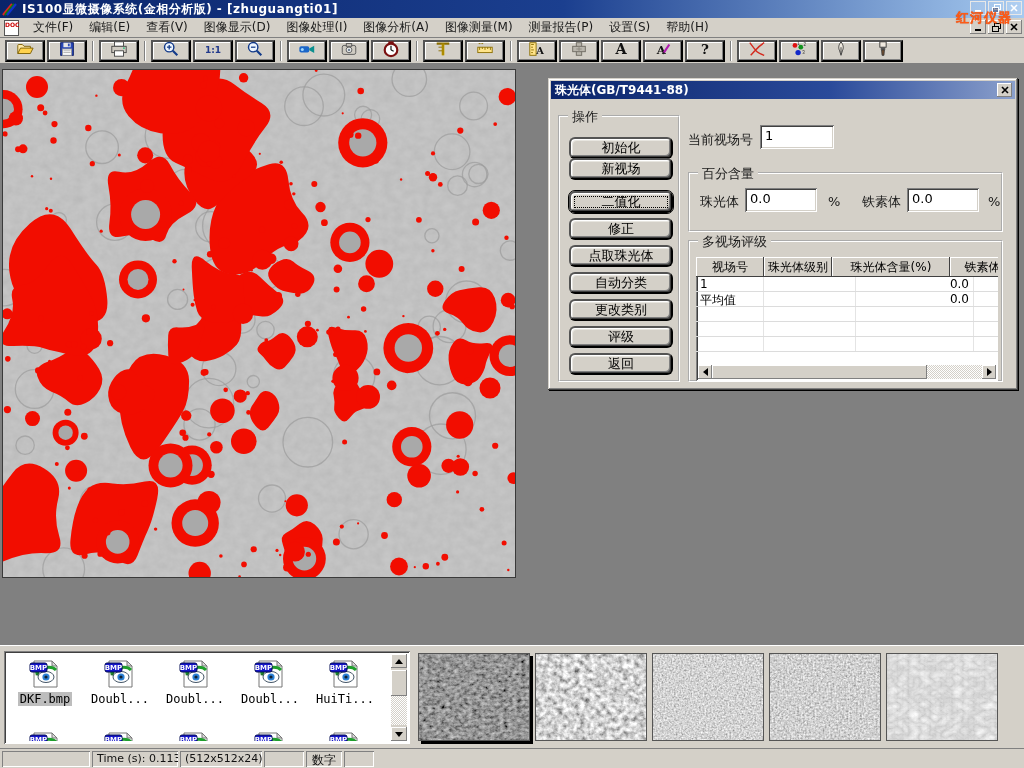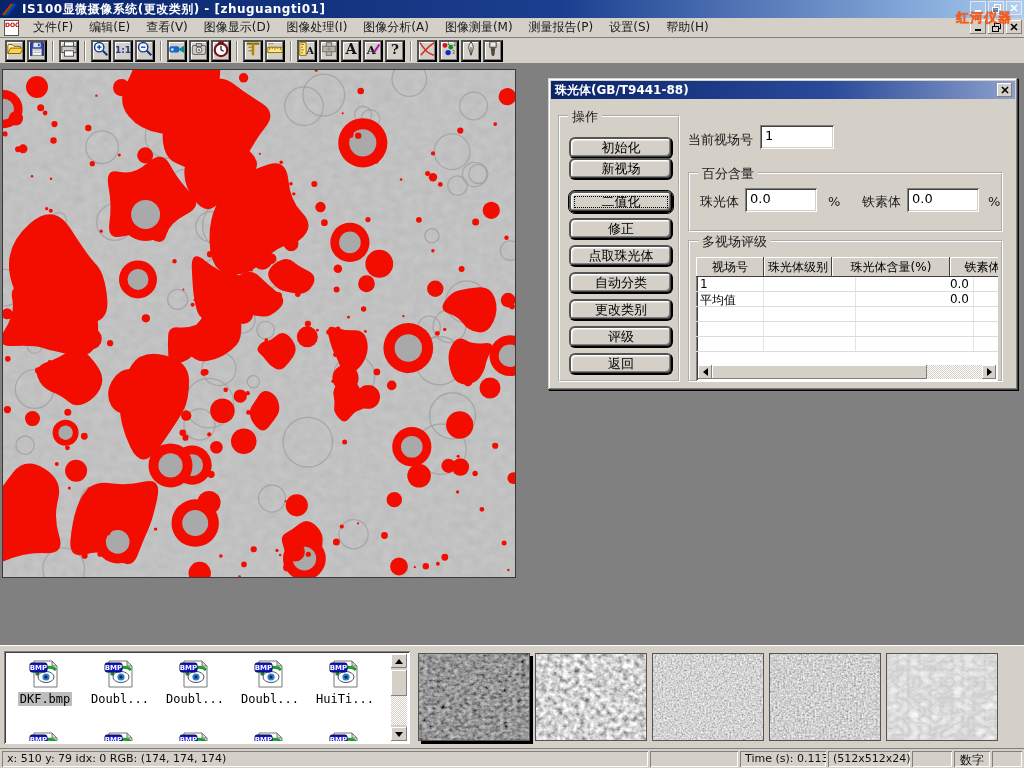--- a/index.html
+++ b/index.html
@@ -24,21 +24,21 @@
   .menubar { position:absolute; left:0; top:18px; width:1024px; height:20px; background:#d4d0c8;
     display:flex; align-items:center; border-bottom:1px solid #808080; }
   .doc-icon { width:15px; height:16px; background:#fff; border:1px solid #555; margin:0 6px 0 4px; position:relative; font-size:6px; font-weight:bold; color:#c00; text-align:center; line-height:8px; }
   .menu-item { padding:2px 8px; color:#1a1a1a; white-space:nowrap; }
   .mdi-btns { position:absolute; right:2px; top:2px; display:flex; gap:2px; }
   .mdi-btn { width:16px; height:14px; display:flex; align-items:center; justify-content:center; }
 
   
   .toolbar { position:absolute; left:0; top:38px; width:1024px; height:26px; background:#d4d0c8;
     display:flex; align-items:center; padding-left:4px; border-bottom:1px solid #808080; }
-  .tb-btn { width:20px; height:22px; margin:0 1px; background:#d4d0c8; display:flex; align-items:center; justify-content:center; }
+  .tb-btn { width:40px; height:22px; margin:0 1px; background:#d4d0c8; display:flex; align-items:center; justify-content:center; }
   .tb-btn svg { width:18px; height:18px; }
   .tb-sep { width:2px; height:20px; margin:0 4px; box-shadow: inset 1px 0 0 #808080, inset -1px 0 0 #fff; }
 
   
   .workspace { position:absolute; left:0; top:64px; width:1024px; height:581px; background:#808080; overflow:hidden; }
   .micrograph { position:absolute; left:2px; top:5px; width:514px; height:509px; border:1px solid #3a3a3a; background:#a9a9a9; }
   .micrograph svg { width:100%; height:100%; display:block; }
 
   
   .dialog { position:absolute; left:548px; top:14px; width:470px; height:312px; background:#d4d0c8;
@@ -100,21 +100,21 @@
 </style>
 </head>
 <body>
 
 <div class="titlebar">
   <svg class="appicon" viewBox="0 0 16 14">
     <path d="M1 13 L10 2" stroke="#d22" stroke-width="2.2"></path>
     <path d="M3 13 L12 2" stroke="#171" stroke-width="2.2"></path>
     <path d="M5 13 L14 2" stroke="#13c" stroke-width="2.2"></path>
   </svg>
-  <span class="title-text">IS100显微摄像系统(更改类别) - [zhuguangti01]</span>
+  <span class="title-text">IS100显微摄像系统(金相分析版) - [zhuguangti01]</span>
   <span class="win-btns">
     <span class="ghost-btn">
         <svg width="8" height="8" viewBox="0 0 8 8">
           <path d="M1 7 H7" stroke="#fff" stroke-width="2"></path>
         </svg>
       </span>
     <span class="ghost-btn">
         <svg width="9" height="9" viewBox="0 0 9 9">
           <rect x="2.5" y="0.5" width="6" height="5" fill="none" stroke="#fff"></rect>
           <rect x="0.5" y="3.5" width="6" height="5" fill="rgba(0,0,40,0.4)" stroke="#fff"></rect>
@@ -962,20 +962,19 @@
             </feComponentTransfer>
           </filter>
           <rect width="112" height="88" fill="#ddd"></rect>
           <rect width="112" height="88" filter="url(#t5)"></rect>
         </svg>
       </div>
   </div>
 </div>
 
 <div class="statusbar">
-  <span class="sseg grow">x: 510 y: 79 idx: 0  RGB: (174, 174, 174)</span>
   <span class="sseg" style="width:88px"></span>
   <span class="sseg" style="width:86px">Time (s): 0.113</span>
   <span class="sseg" style="width:82px">(512x512x24)</span>
   <span class="sseg" style="width:40px"></span>
   <span class="sseg" style="width:36px; text-align:center; font-size:12px;">数字</span>
   <span class="sseg" style="width:30px"></span>
 </div>
 
 </body></html>

